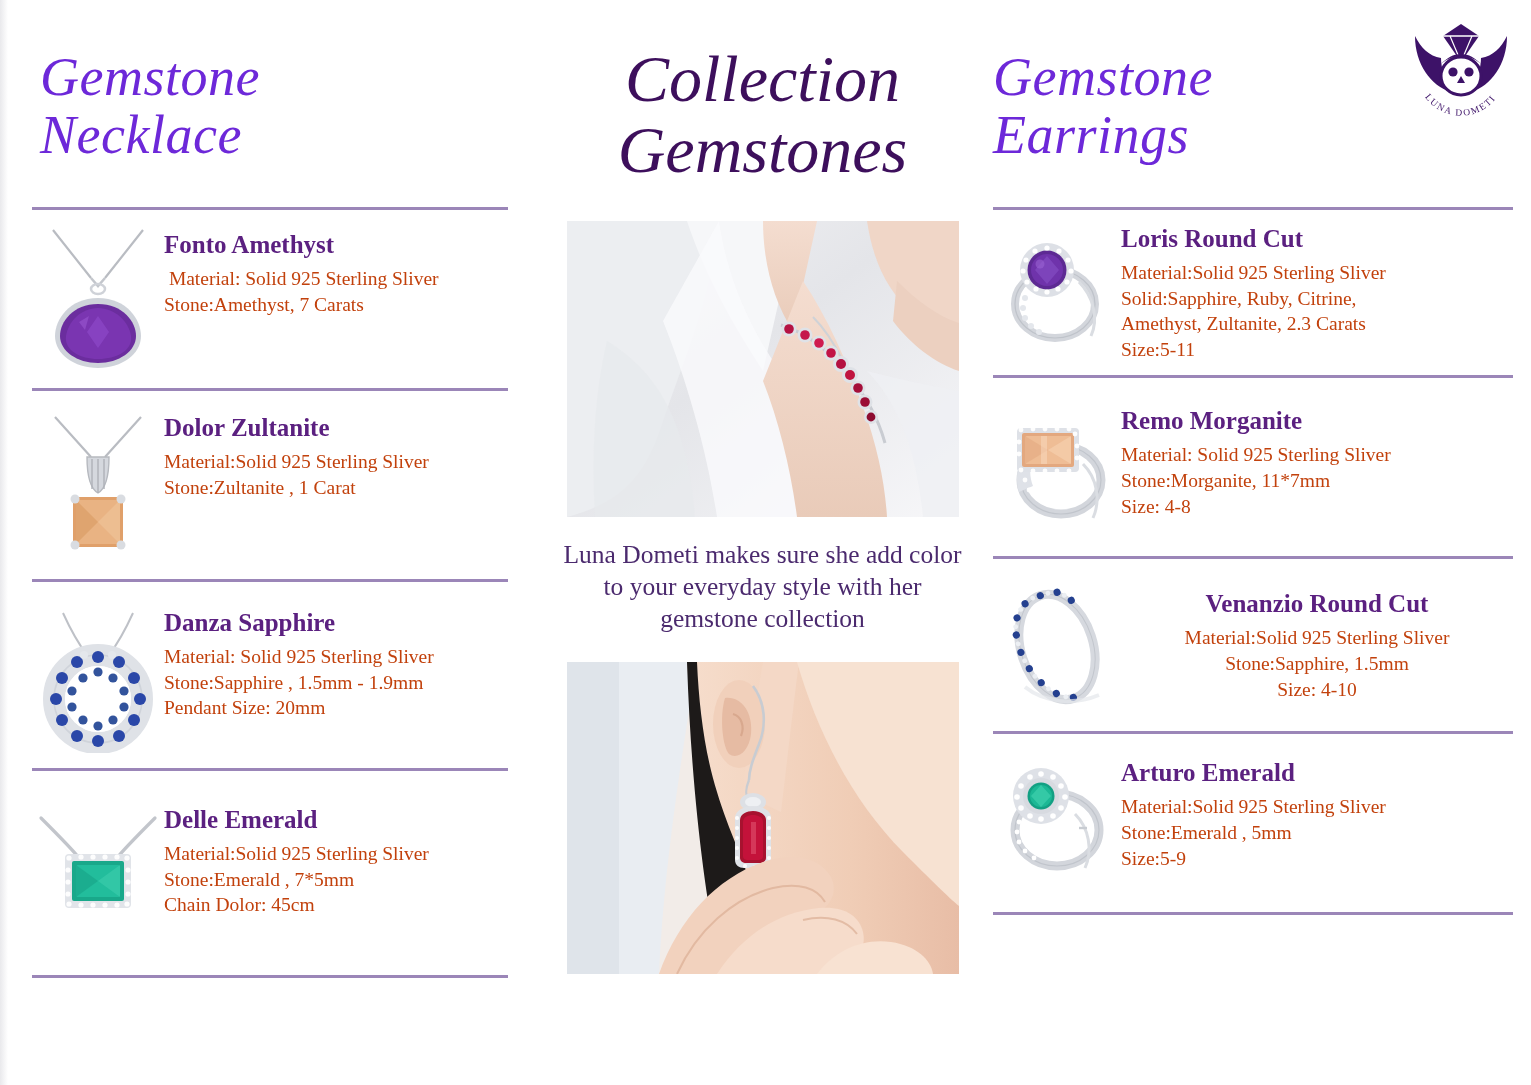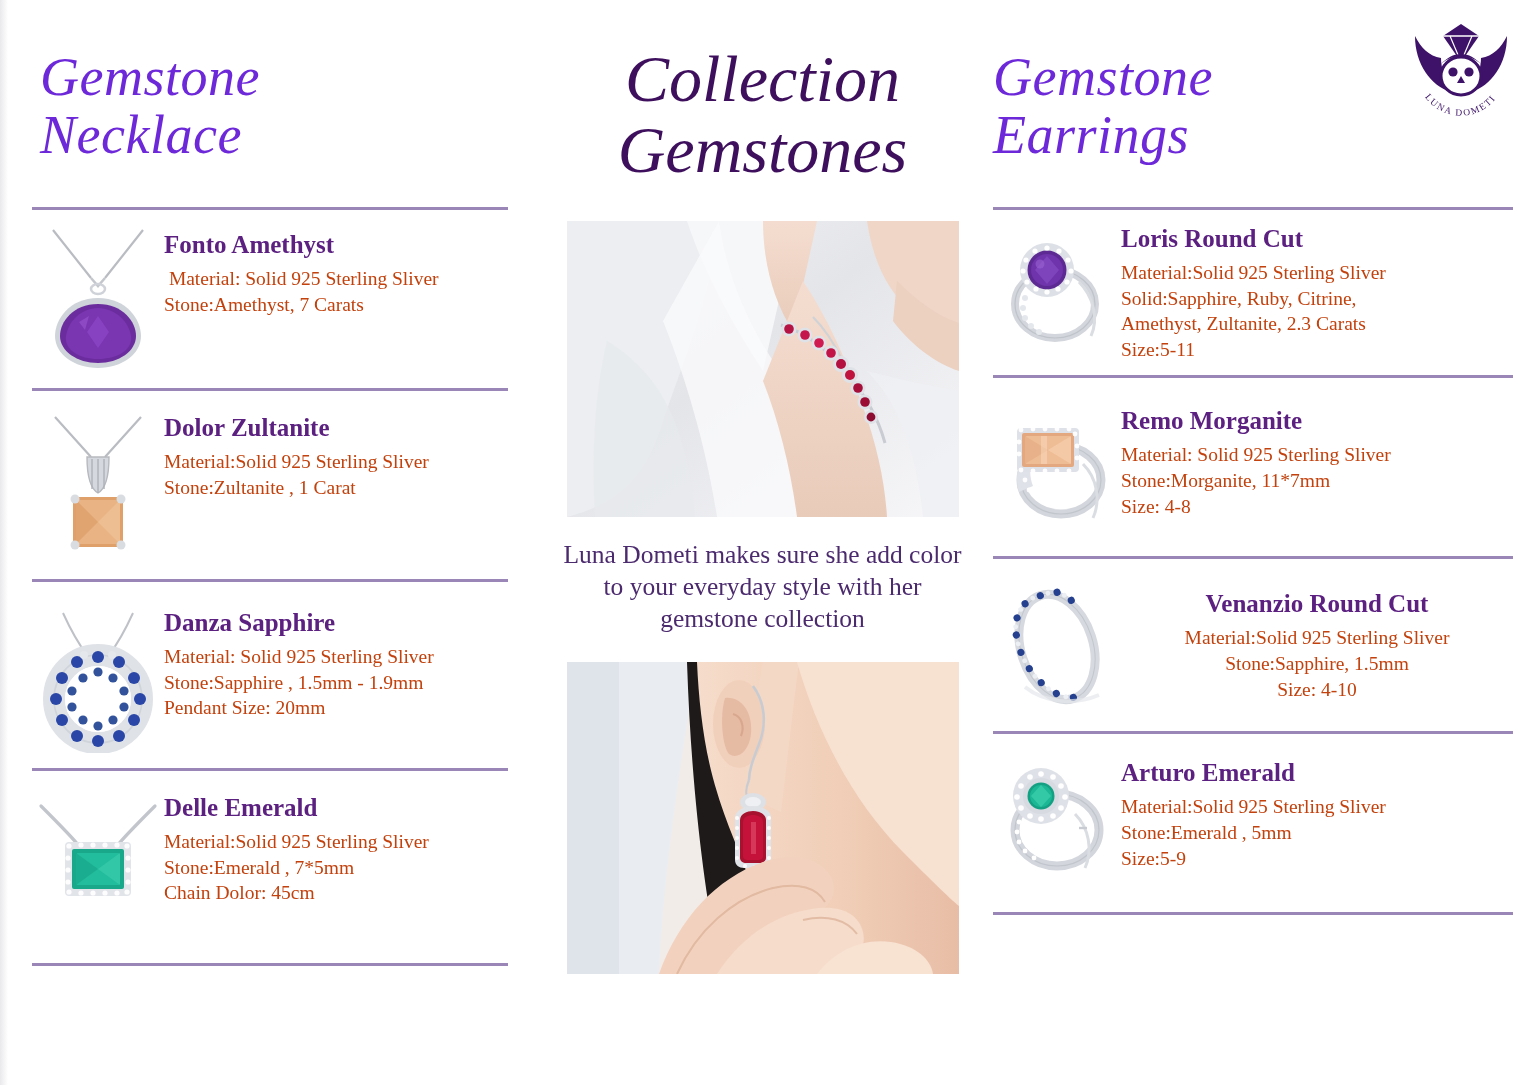--- a/index.html
+++ b/index.html
@@ -216,21 +216,21 @@
         <div class="prod-text">
           <div class="prod-name">Danza Sapphire</div>
           <div class="spec">Material: Solid 925 Sterling Sliver</div>
           <div class="spec">Stone:Sapphire , 1.5mm - 1.9mm</div>
           <div class="spec">Pendant Size: 20mm</div>
         </div>
       </div>
       <div class="rule" style="margin-top:16px;"></div>
     </div>
 
-    <div class="row-wrap" style="margin-top:16px;">
+    <div class="row-wrap" style="margin-top:28px;">
       <div class="product">
         <div class="thumb">
           <svg width="126" height="140" viewBox="0 0 126 140" aria-hidden="true">
             <path d="M6 14 C22 30 38 46 44 54 M120 14 C104 30 88 46 82 54" stroke="#c2c5cb" stroke-width="3.2" fill="none" stroke-linecap="round"></path>
             <rect x="30" y="50" width="66" height="54" rx="4" fill="#e1e4e9"></rect>
             <rect x="37" y="57" width="52" height="40" rx="2" fill="#19a88a"></rect>
             <rect x="41" y="61" width="44" height="32" rx="1.5" fill="#22bd9c"></rect>
             <path d="M41 61 L63 77 L41 93 Z" fill="#16a085" opacity="0.55"></path>
             <path d="M85 61 L63 77 L85 93 Z" fill="#46d2b4" opacity="0.45"></path>
             <g fill="#ffffff" opacity="0.95">

